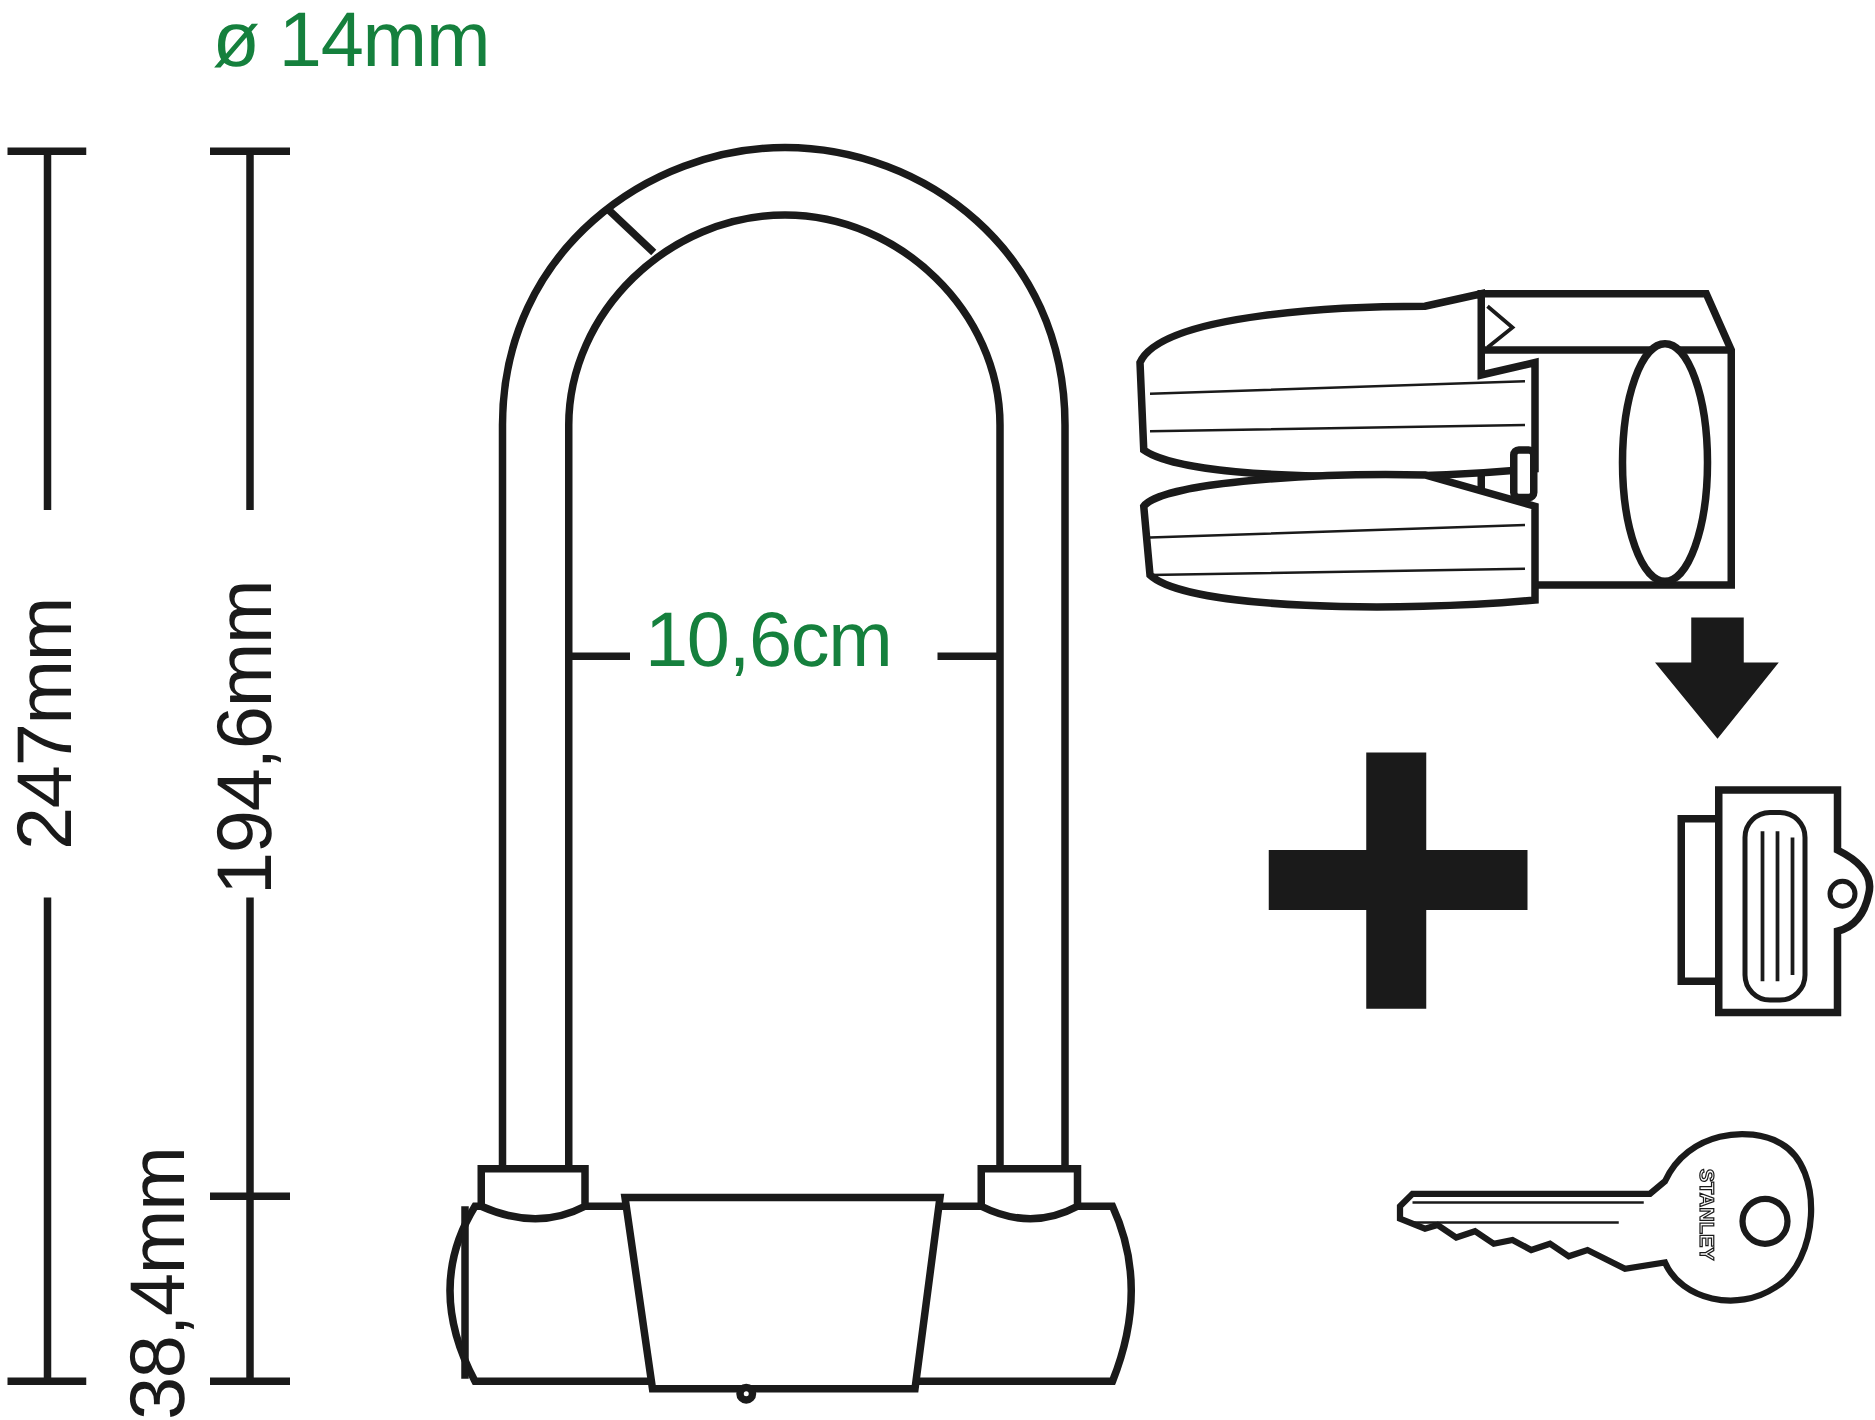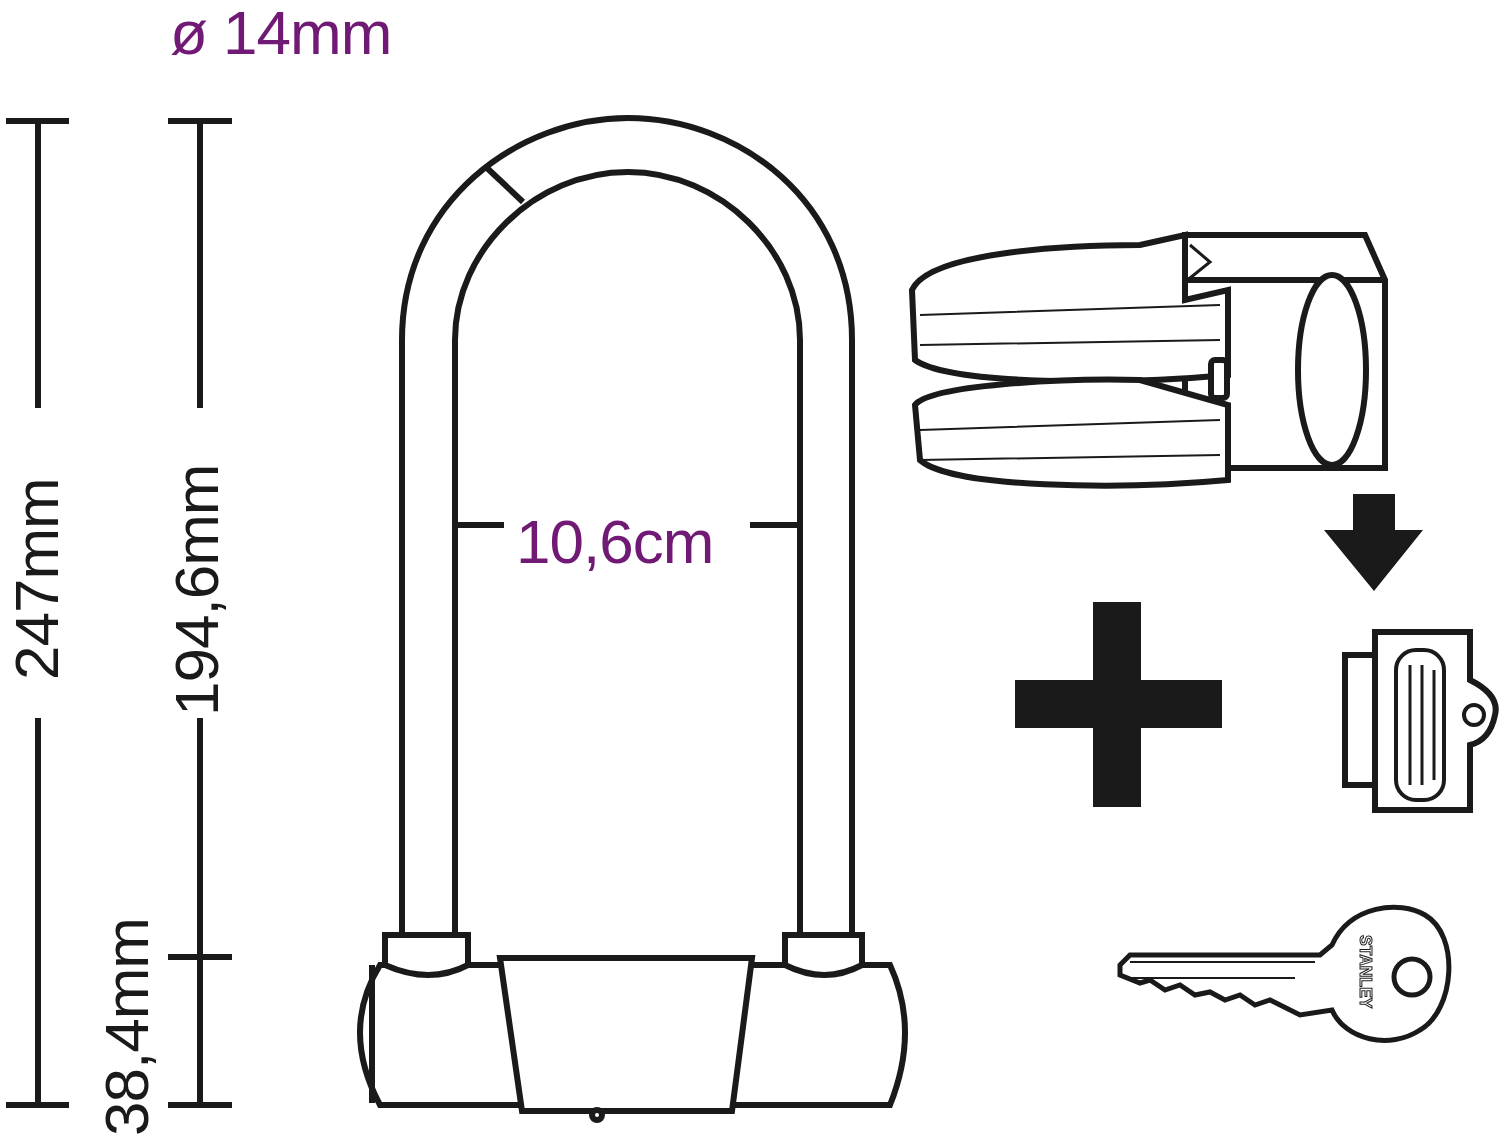--- a/index.html
+++ b/index.html
@@ -1,20 +1,20 @@
 <!DOCTYPE html>
 <html><head>
 <meta charset="utf-8">
 <style>
   html, body { margin: 0; padding: 0; background: #ffffff; }
   body { width: 1500px; height: 1136px; position: relative; overflow: hidden; font-family: "Liberation Sans", sans-serif; color: #1a1a1a; }
   svg.canvas { position: absolute; left: 0; top: 0; width: 1500px; height: 1136px; }
-  .lbl { position: absolute; font-family: "Liberation Sans", sans-serif; color: #701a75; white-space: nowrap; line-height: 1; letter-spacing: -1px; }
+  .lbl { position: absolute; font-family: "Liberation Sans", sans-serif; color: #15803d; white-space: nowrap; line-height: 1; letter-spacing: -1px; }
   .lbl-top { left: 170px; top: 2px; font-size: 62px; }
-  .lbl-width { left: 512px; top: 511px; font-size: 62px; background: #fff; padding: 0 4px; }
+  .lbl-width { left: 512px; top: 482px; font-size: 62px; background: #fff; padding: 0 4px; }
   .vlabel { position: absolute; transform-origin: 0 0; transform: rotate(-90deg); font-size: 62px; white-space: nowrap; line-height: 1; letter-spacing: -1px; }
   .v247 { left: 6px; top: 680px; }
   .v1946 { left: 166px; top: 716px; }
   .v384 { left: 96px; top: 1136px; }
 </style>
 </head>
 <body>
 
 <svg class="canvas" viewBox="0 0 1500 1136" xmlns="http://www.w3.org/2000/svg">
 

